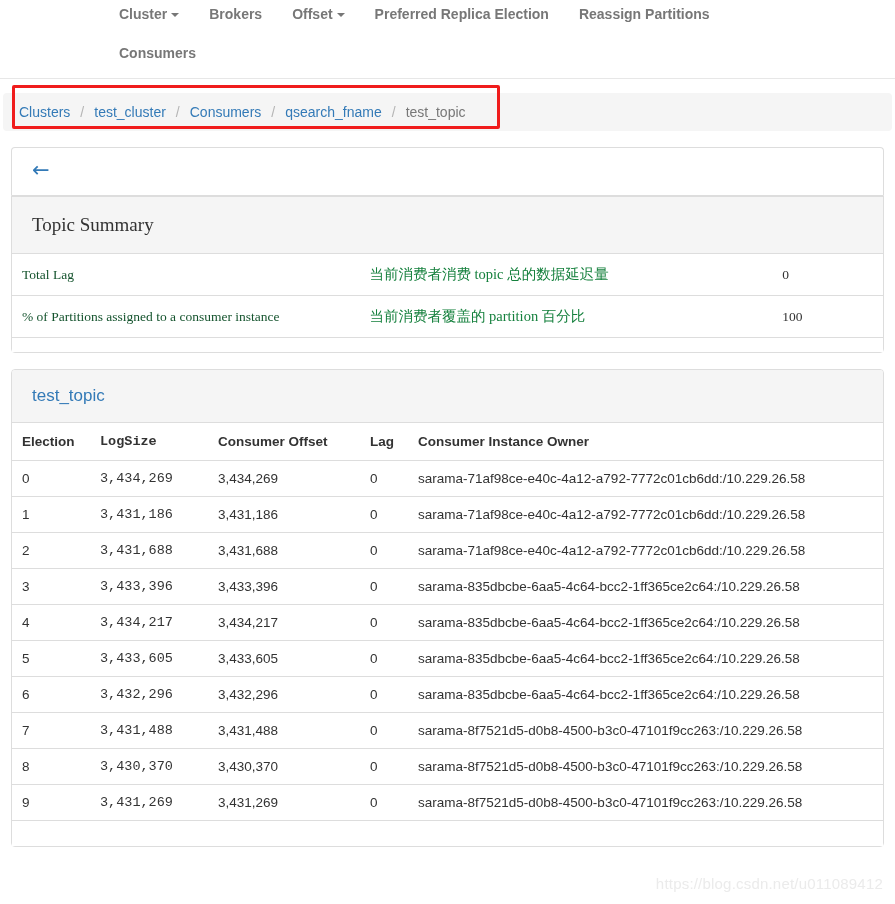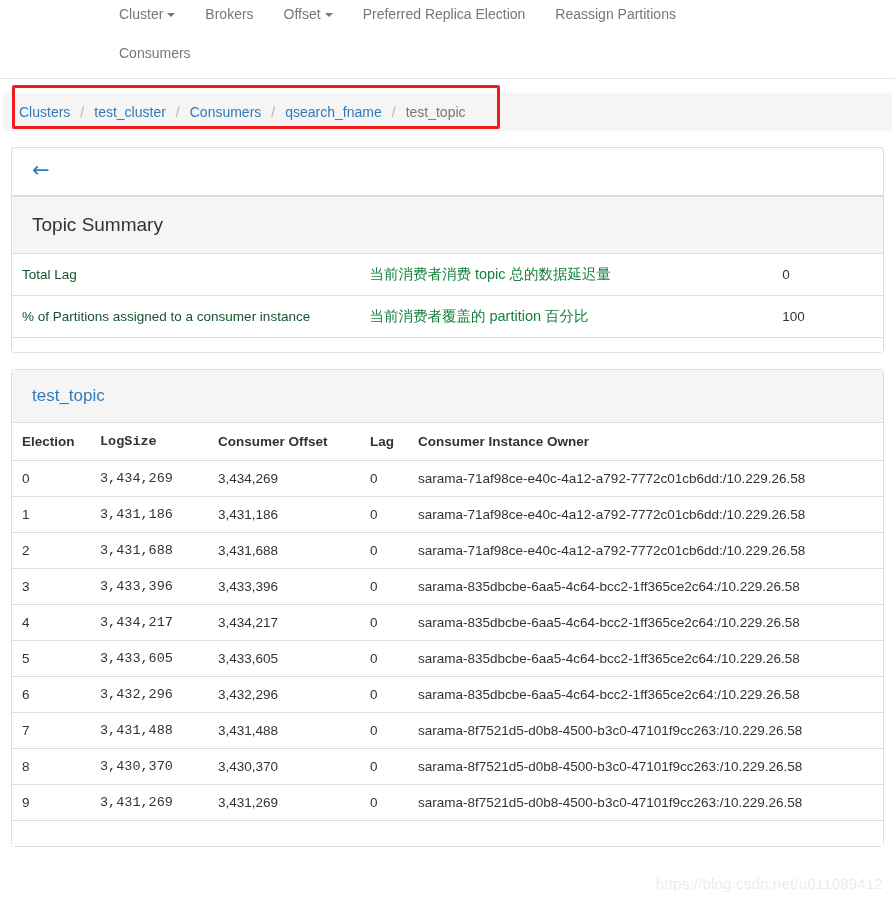--- a/index.html
+++ b/index.html
@@ -24,20 +24,21 @@
     width: 100%;
     background: #ffffff;
     border-bottom: 1px solid #e7e7e7;
     padding: 0;
   }
   .nav-row {
     display: flex;
     align-items: center;
     padding-left: 104px;
     height: 28px;
+    font-weight: bold;
   }
   .nav-row.second { height: 50px; align-items: center; }
   .nav-item {
     color: #777777;
     font-size: 14px;
     text-decoration: none;
     padding: 0 15px;
     white-space: nowrap;
     line-height: 28px;
     cursor: pointer;
@@ -113,21 +114,21 @@
   }
   .back-arrow {
     color: #337ab7;
     font-size: 21px;
     margin-right: 13px;
     line-height: 1;
     cursor: pointer;
     font-family: "DejaVu Sans", sans-serif;
   }
   .panel.title-panel { margin-bottom: 0; border-bottom: none; border-radius: 4px 4px 0 0;}
-  .panel.summary-panel { border-radius: 0 0 4px 4px; margin-bottom: 16px; }
+  .panel.summary-panel { border-radius: 0 0 4px 4px; margin-bottom: 16px; font-family: Liberation Serif, serif; }
   .summary-heading {
     background: #f5f5f5;
     border-top: 1px solid #dddddd;
     border-bottom: 1px solid #dddddd;
     padding: 17px 20px;
     font-size: 19px;
     color: #333333;
   }
   .sub-heading {
     background: #f5f5f5;

